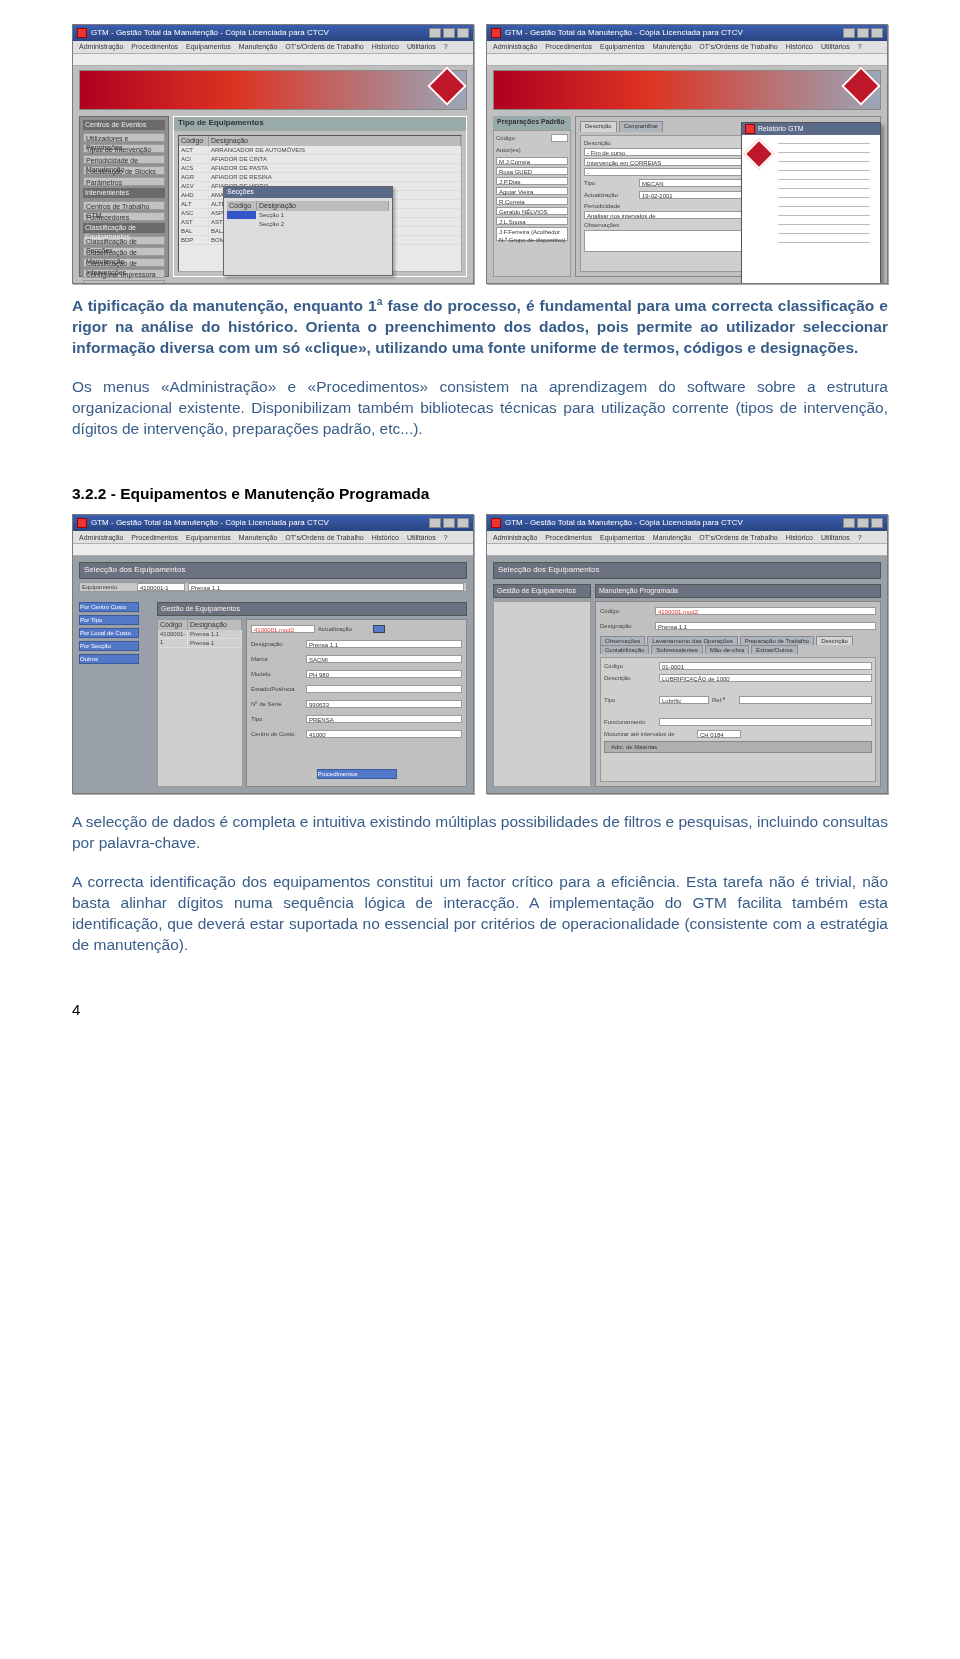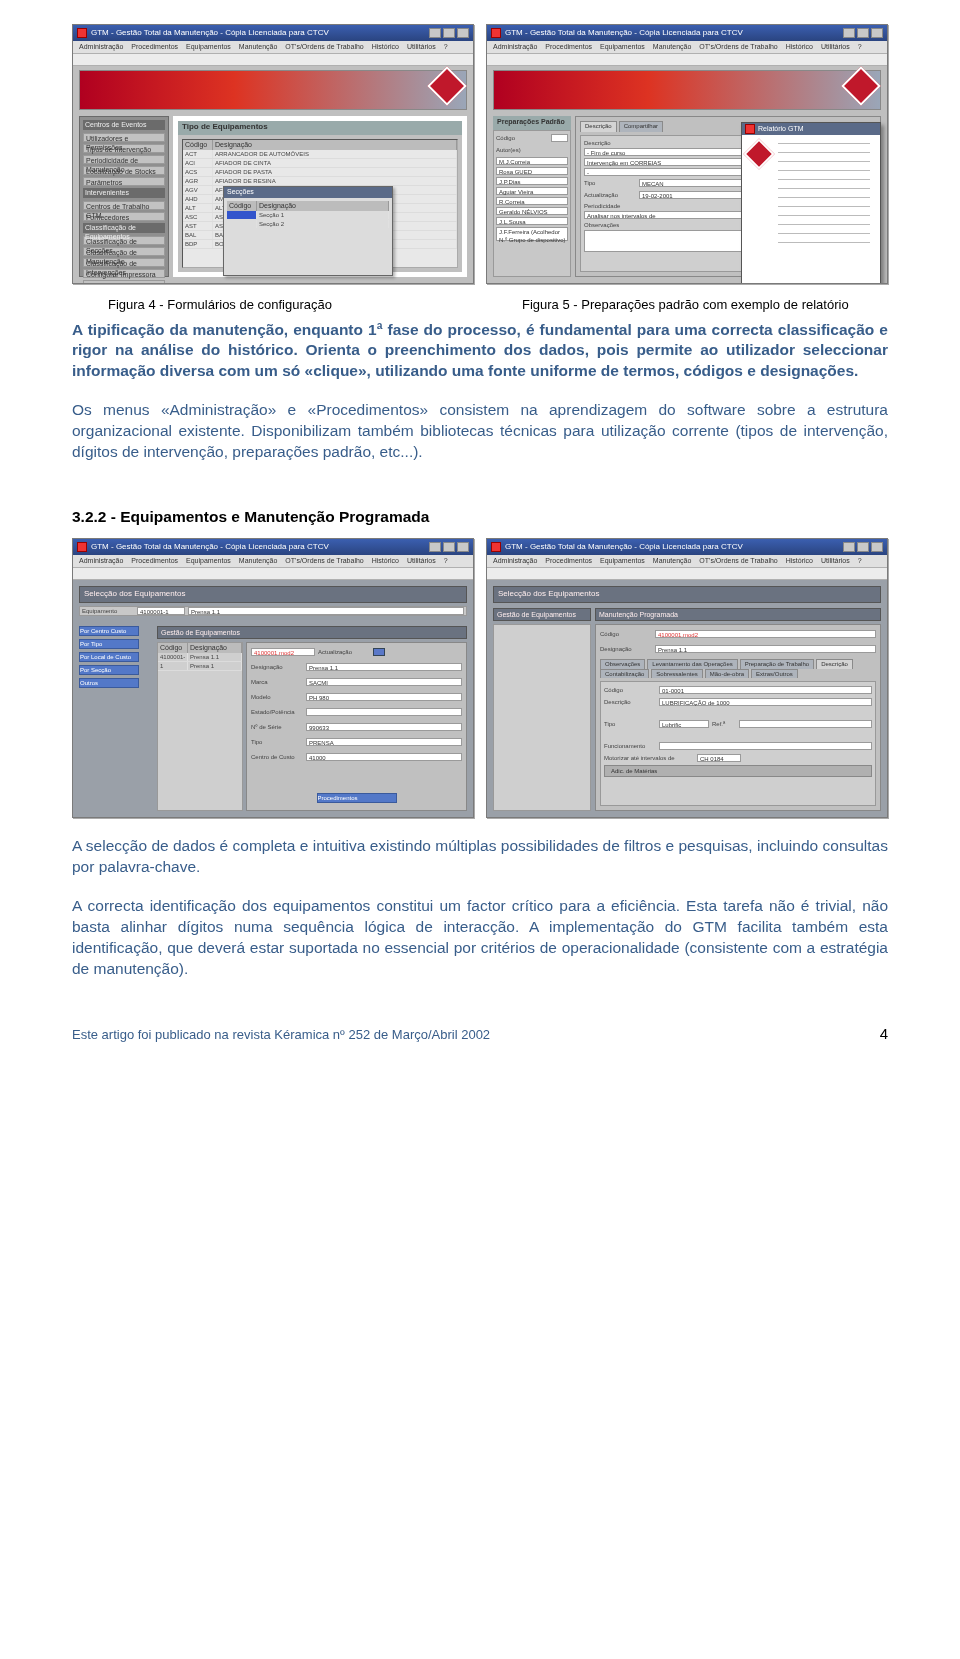--- a/index.html
+++ b/index.html
@@ -14,21 +14,21 @@
   .page { padding: 24px 72px 18px 72px; }
   .h-section {
     font-weight: bold;
     font-size: 15.5px;
     margin-bottom: 10px;
   }
   .fig-row {
     display: flex;
     gap: 12px;
     justify-content: space-between;
-    margin-bottom: 6px;
+    margin-bottom: 12px;
   }
   .fig-block { flex: 1; display: flex; flex-direction: column; align-items: center; }
   .fig-caption {
     font-size: 13px;
     margin-top: 6px;
     text-align: left;
     width: 100%;
     padding-left: 36px;
   }
   .app-window {
@@ -103,21 +103,21 @@
   }
   .side-panel .side-head {
     background: #6b6b6b; color: #eee; height: 10px; margin-bottom: 3px;
     padding-left: 2px;
   }
   .side-panel .side-item {
     background: #c2c2c2; height: 9px; margin-bottom: 2px; border: 1px solid #9a9a9a;
     padding-left: 2px; color: #333;
   }
   .main-panel {
-    flex: 1; background: #c0c0c0; border: 5px solid #ffffff;
+    flex: 1; background: #c0c0c0; border: 1px solid #ffffff;
     display: flex; flex-direction: column;
   }
   .panel-title { background: #9aa; height: 14px; color: #333; font-weight: bold; padding: 1px 4px; font-size: 8px; }
   .list-area { flex: 1; background: #e8e8e8; margin: 4px; border: 1px inset #aaa; overflow: hidden; }
   .list-head { background: #bcbcbc; height: 10px; display: flex; }
   .list-head div { border-right: 1px solid #999; padding-left: 2px; }
   .list-row { height: 9px; display: flex; border-bottom: 1px solid #dcdcdc; font-size: 6px; color: #444; }
   .list-row div { border-right: 1px solid #e0e0e0; padding-left: 2px; }
   .c1 { width: 30px; } .c2 { flex: 1; }
 
@@ -408,28 +408,20 @@
               <div class="doc-line"></div>
                 <div class="doc-line"></div>
                 <div class="doc-line"></div>
             </div>
           </div>
         </div>
       </div>
     </div>
   </div>
 
-  <div class="fig-row">
-    <div class="fig-block">
-        <div class="fig-caption">Figura 4 - Formulários de configuração</div>
-      </div>
-    <div class="fig-block">
-        <div class="fig-caption">Figura 5 - Preparações padrão com exemplo de relatório</div>
-      </div>
-  </div>
 
   <p class="para jcolor intro">A tipificação da manutenção, enquanto 1ª fase do processo, é fundamental para uma correcta classificação e rigor na análise do histórico. Orienta o preenchimento dos dados, pois permite ao utilizador seleccionar informação diversa com um só «clique», utilizando uma fonte uniforme de termos, códigos e designações.</p>
   <p class="para jcolor" style="margin-top:18px;">Os menus «Administração» e «Procedimentos» consistem na aprendizagem do software sobre a estrutura organizacional existente. Disponibilizam também bibliotecas técnicas para utilização corrente (tipos de intervenção, dígitos de intervenção, preparações padrão, etc...).</p>
 
   <div style="height:44px;"></div>
 
   <div class="h-section">3.2.2 - Equipamentos e Manutenção Programada</div>
 
   <div class="fig-row section2">
 
@@ -617,16 +609,15 @@
         </div>
       </div>
     </div>
   </div>
 
 
   <p class="para jcolor" style="margin-top:18px;">A selecção de dados é completa e intuitiva existindo múltiplas possibilidades de filtros e pesquisas, incluindo consultas por palavra-chave.</p>
   <p class="para jcolor" style="margin-top:18px;">A correcta identificação dos equipamentos constitui um factor crítico para a eficiência. Esta tarefa não é trivial, não basta alinhar dígitos numa sequência lógica de interacção. A implementação do GTM facilita também esta identificação, que deverá estar suportada no essencial por critérios de operacionalidade (consistente com a estratégia de manutenção).</p>
 
   <div class="footer">
-    <span>Este artigo foi publicado na revista Kéramica nº 252 de Março/Abril 2002</span>
     <span class="pagenum">4</span>
   </div>
 </div>
 
 </body></html>

